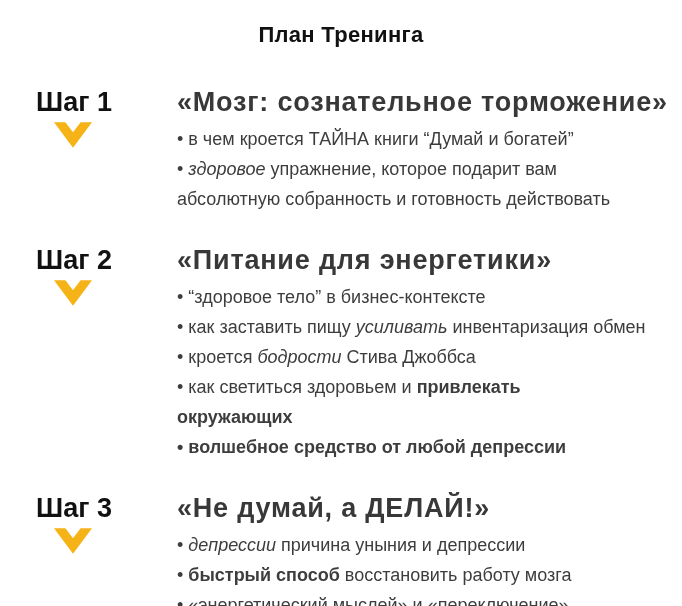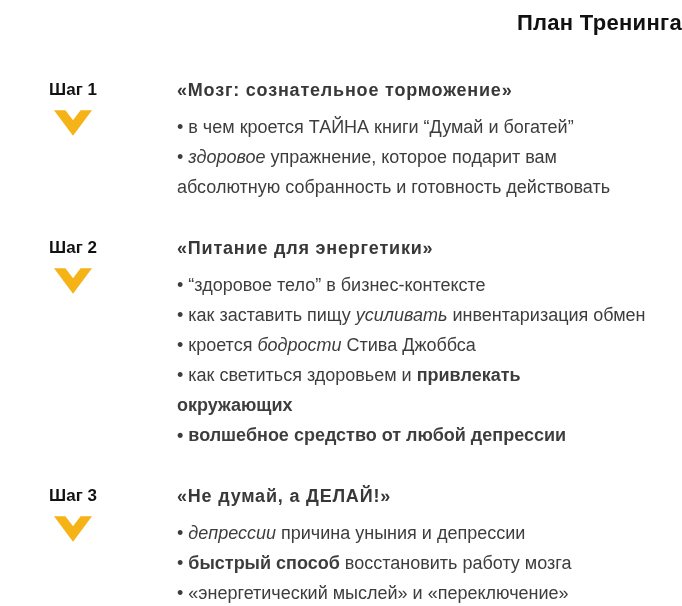--- a/index.html
+++ b/index.html
@@ -8,61 +8,61 @@
     width: 682px;
     height: 606px;
     background: #ffffff;
     font-family: "Liberation Sans", "DejaVu Sans", sans-serif;
     color: #3d3d3d;
     overflow: hidden;
     box-sizing: border-box;
     padding-top: 10px;
   }
   .title {
-    text-align: right;
+    text-align: center;
     font-size: 22px;
     font-weight: 700;
     color: #111111;
     letter-spacing: 0.3px;
-    margin: 0 0 40px 0;
+    margin: 12px 0 40px 0;
   }
   .section {
     display: flex;
     align-items: flex-start;
     margin-bottom: 32px;
   }
   .left-col {
     width: 177px;
     flex: 0 0 177px;
     box-sizing: border-box;
   }
   .step-block {
     margin-left: 36px;
     width: 74px;
     text-align: center;
   }
   .step-label {
-    font-size: 17px;
+    font-size: 27px;
     font-weight: 700;
     color: #111111;
     line-height: 28px;
     white-space: nowrap;
   }
   .chevron {
     margin-top: 6px;
     display: inline-block;
     line-height: 0;
   }
   .right-col {
     flex: 1 1 auto;
     padding-right: 2px;
     min-width: 0;
   }
   .section-heading {
-    font-size: 18px;
+    font-size: 27px;
     font-weight: 700;
     color: #383838;
     letter-spacing: 0.8px;
     line-height: 28px;
     margin: 0 0 8px 0;
   }
   .lines .line {
     font-size: 18px;
     line-height: 30px;
     color: #3d3d3d;

